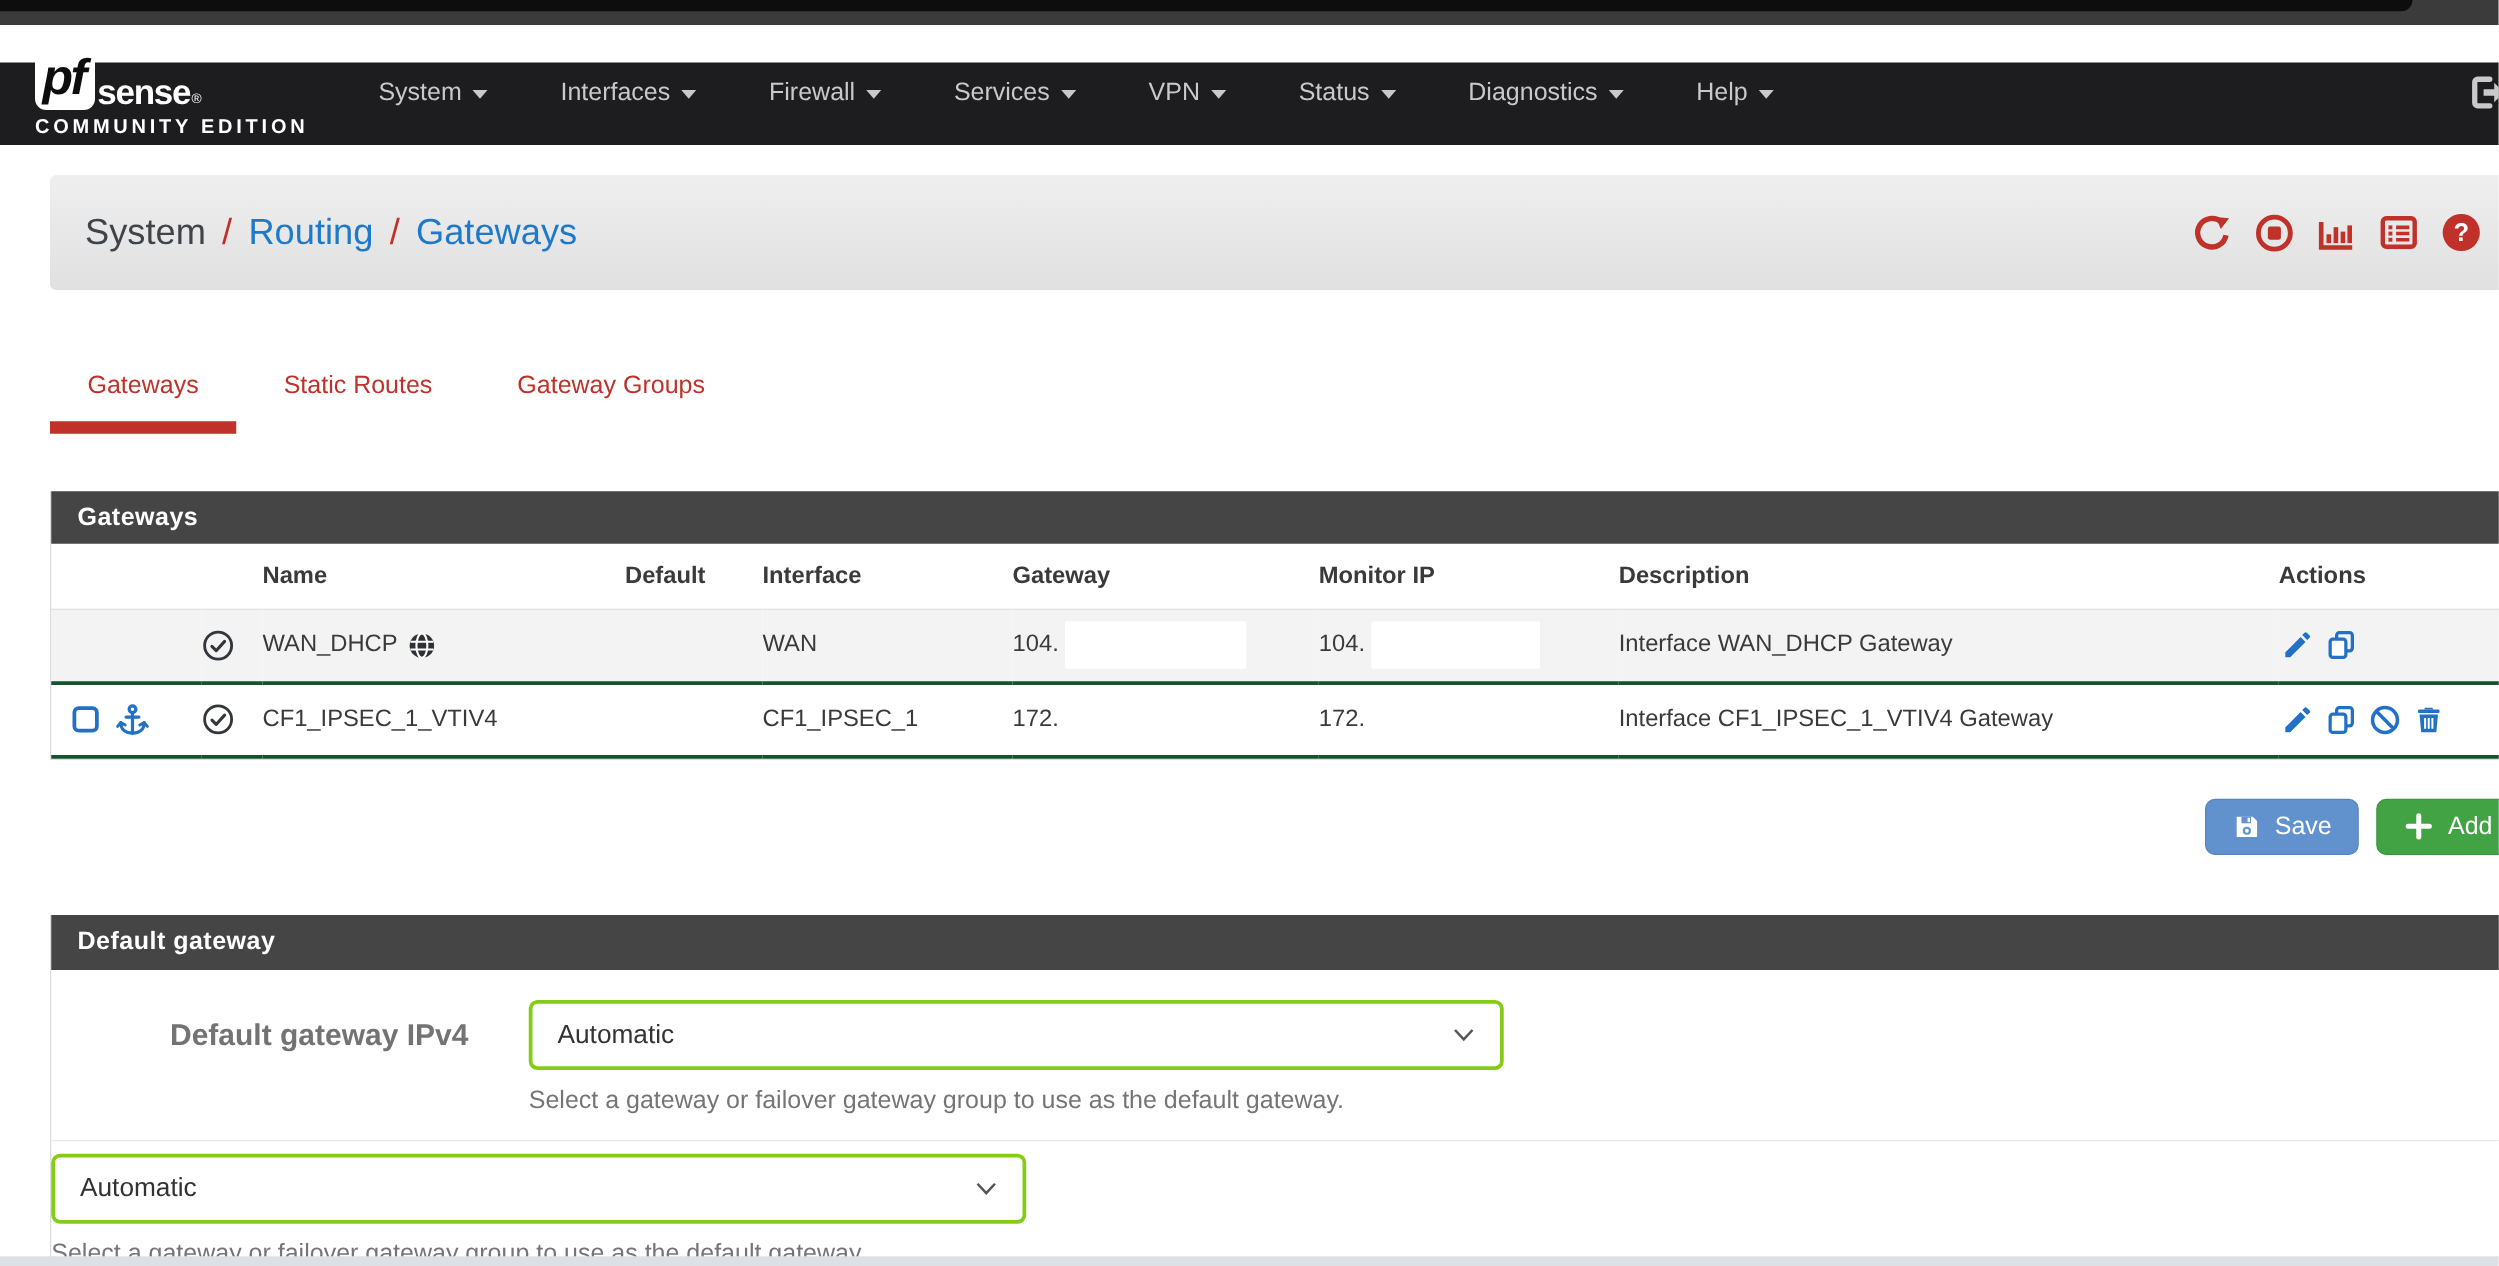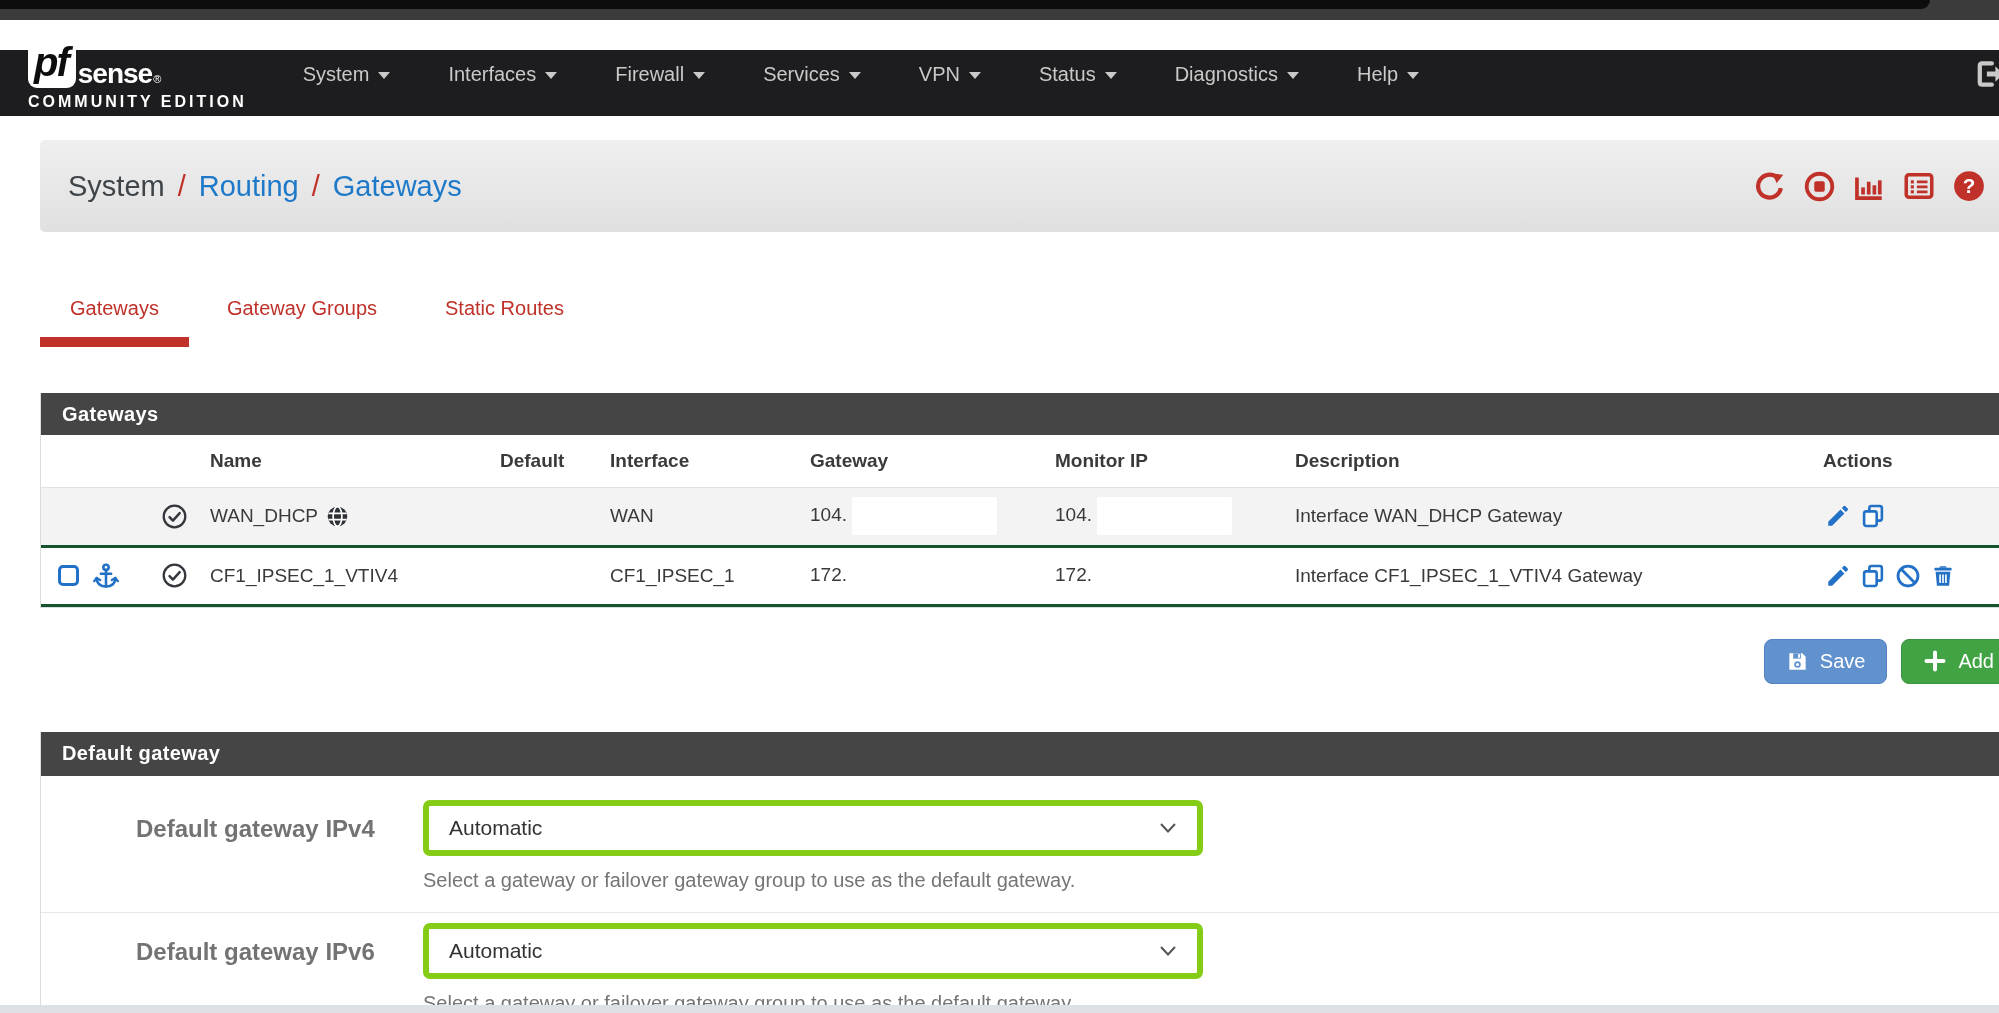--- a/index.html
+++ b/index.html
@@ -80,21 +80,21 @@
   .btn-add{background:#41a344;border:1px solid #3a9440;}
 
   
   .dg-panel{margin-top:48px;}
   .dg-header{height:44px;}
   .form-row{display:flex;padding:24px 0 20px 0;}
   .form-row.first{border-bottom:1px solid #e8e8e8;}
   .form-row.second{padding-top:10px;}
   .form-label{width:382px;padding-left:95px;font-weight:700;font-size:24px;color:#737373;padding-top:15px;}
   .form-control{width:780px;}
-  .select{height:56px;border:6px solid #84cc16;border-radius:7px;background:#ffffff;
+  .select{height:56px;border:3px solid #84cc16;border-radius:7px;background:#ffffff;
     display:flex;align-items:center;padding:0 20px;font-size:21px;color:#333333;position:relative;cursor:pointer;}
   .select .chev{margin-left:auto;}
   .help-text{margin-top:13px;font-size:20px;color:#757575;}
 
   .footer-strip{position:absolute;left:0;bottom:0;width:100%;height:8px;background:#dde1e6;}
 
   svg{display:block;}
 </style>
 </head>
 <body>
@@ -201,22 +201,22 @@
         <svg width="34" height="34" viewBox="0 0 24 24">
           <circle cx="12" cy="12" r="10.5" fill="#bf3129"></circle>
           <text x="12" y="17" text-anchor="middle" font-size="14.5" font-weight="bold" fill="#ffffff">?</text>
         </svg>
       </div>
     </div>
   </div>
 
   <div class="tabs content-w">
     <div class="tab active">Gateways</div>
+    <div class="tab">Static Routes</div>
     <div class="tab">Gateway Groups</div>
-    <div class="tab">Static Routes</div>
   </div>
 
   <div class="panel content-w">
     <div class="panel-header">Gateways</div>
     <table class="gw">
       <colgroup>
         <col class="c-sel">
           <col class="c-status">
           <col class="c-name">
           <col class="c-default">
@@ -378,21 +378,20 @@
           <div class="select">
             <span>Automatic</span>
             <svg class="chev" width="18" height="12" viewBox="0 0 18 12">
               <path d="M2 2 L9 9.5 L16 2" fill="none" stroke="#555555" stroke-width="2"></path>
             </svg>
           </div>
           <div class="help-text">Select a gateway or failover gateway group to use as the default gateway.</div>
         </div>
       </div>
       <div class="form-row second">
-        <div class="form-label">Default gateway IPv6</div>
         <div class="form-control">
           <div class="select">
             <span>Automatic</span>
             <svg class="chev" width="18" height="12" viewBox="0 0 18 12">
               <path d="M2 2 L9 9.5 L16 2" fill="none" stroke="#555555" stroke-width="2"></path>
             </svg>
           </div>
           <div class="help-text">Select a gateway or failover gateway group to use as the default gateway.</div>
         </div>
       </div>

